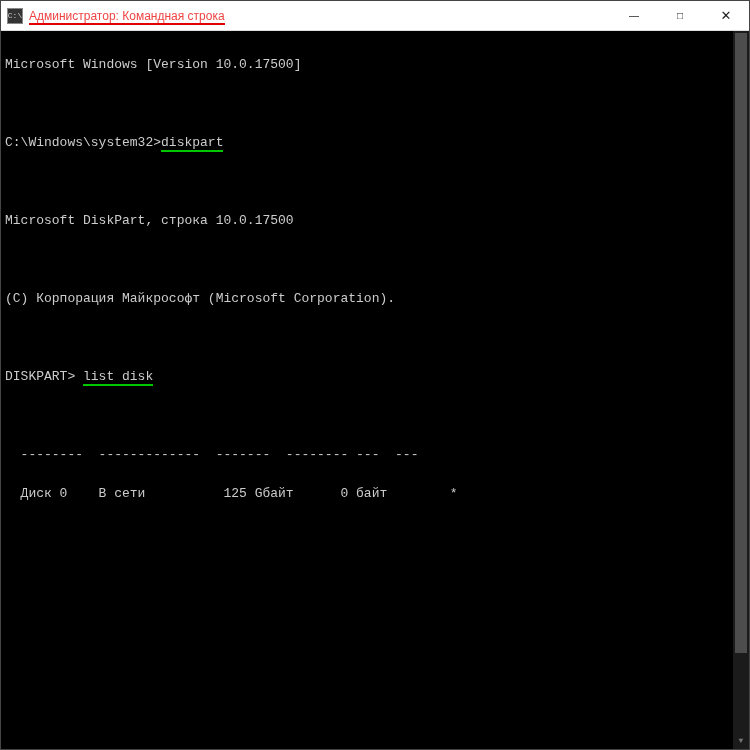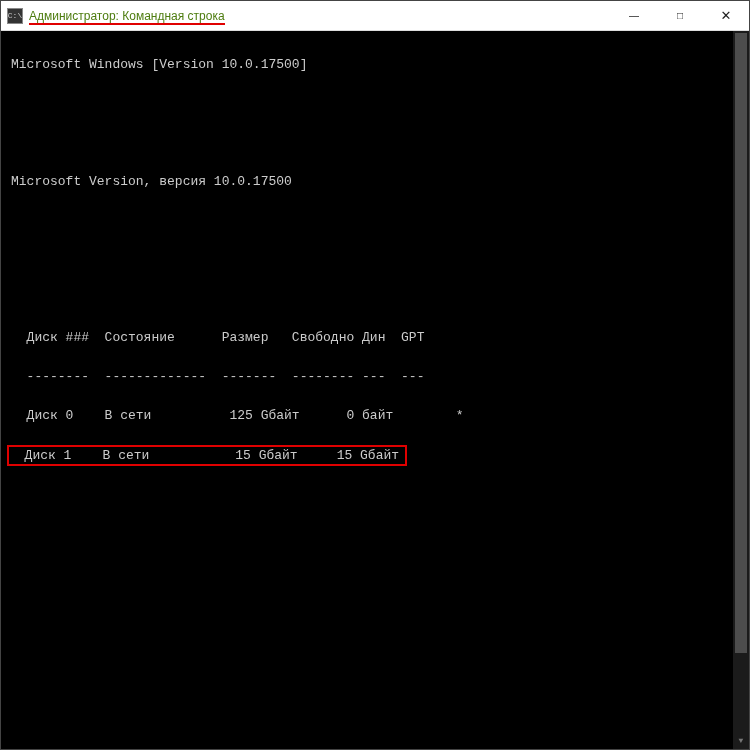--- a/index.html
+++ b/index.html
@@ -33,21 +33,21 @@
     position: relative;
     font-size: 8px;
     color: #ccc;
     display: flex;
     align-items: center;
     justify-content: center;
   }
   .title-text {
     font-family: "Segoe UI", Tahoma, sans-serif;
     font-size: 12px;
-    color: #4d7c0f;
+    color: #ef4444;
     flex: 0 0 auto;
   }
   .title-underline {
     border-bottom: 2px solid #e00000;
     padding-bottom: 0;
   }
   .titlebar-spacer { flex: 1; }
   .win-btn {
     width: 46px; height: 30px;
     display: flex; align-items: center; justify-content: center;
@@ -57,21 +57,21 @@
     cursor: pointer;
   }
   .win-btn.close { font-size: 13px; }
 
   .terminal {
     flex: 1;
     background: #000;
     color: #ccc;
     font-size: 13px;
     line-height: 19.5px;
-    padding: 4px 2px 4px 10px;
+    padding: 4px 2px 4px 4px;
     white-space: pre;
     overflow: hidden;
     position: relative;
   }
   .terminal .line { display: block; }
   .ul-green {
     border-bottom: 2px solid #00c800;
     display: inline-block;
     line-height: 15px;
   }
@@ -113,29 +113,30 @@
     <span class="title-text"><span class="title-underline">Администратор: Командная строка</span></span>
     <div class="titlebar-spacer"></div>
     <div class="win-btn">—</div>
     <div class="win-btn">□</div>
     <div class="win-btn close">✕</div>
   </div>
 
   <div class="terminal">
 <span class="line">Microsoft Windows [Version 10.0.17500]</span>
 <span class="line"> </span>
+<span class="line"><span>C:\Windows\system32&gt;</span><span class="ul-green">diskpart</span></span>
 <span class="line"> </span>
-<span class="line">Microsoft Version, версия 10.0.17500</span>
+<span class="line">Microsoft DiskPart, строка 10.0.17500</span>
 <span class="line"> </span>
+<span class="line">(C) Корпорация Майкрософт (Microsoft Corporation).</span>
 <span class="line"> </span>
+<span class="line"><span>DISKPART&gt; </span><span class="ul-green">list disk</span></span>
 <span class="line"> </span>
-<span class="line">  Диск ###  Состояние      Размер   Свободно Дин  GPT</span>
 <span class="line">  --------  -------------  -------  -------- ---  ---</span>
 <span class="line">  Диск 0    В сети          125 Gбайт      0 байт        *</span>
-<span class="line"><span class="redbox">  Диск 1    В сети           15 Gбайт     15 Gбайт</span></span>
 <span class="line"> </span>
 
 
 
 
 
 
 
 
 

